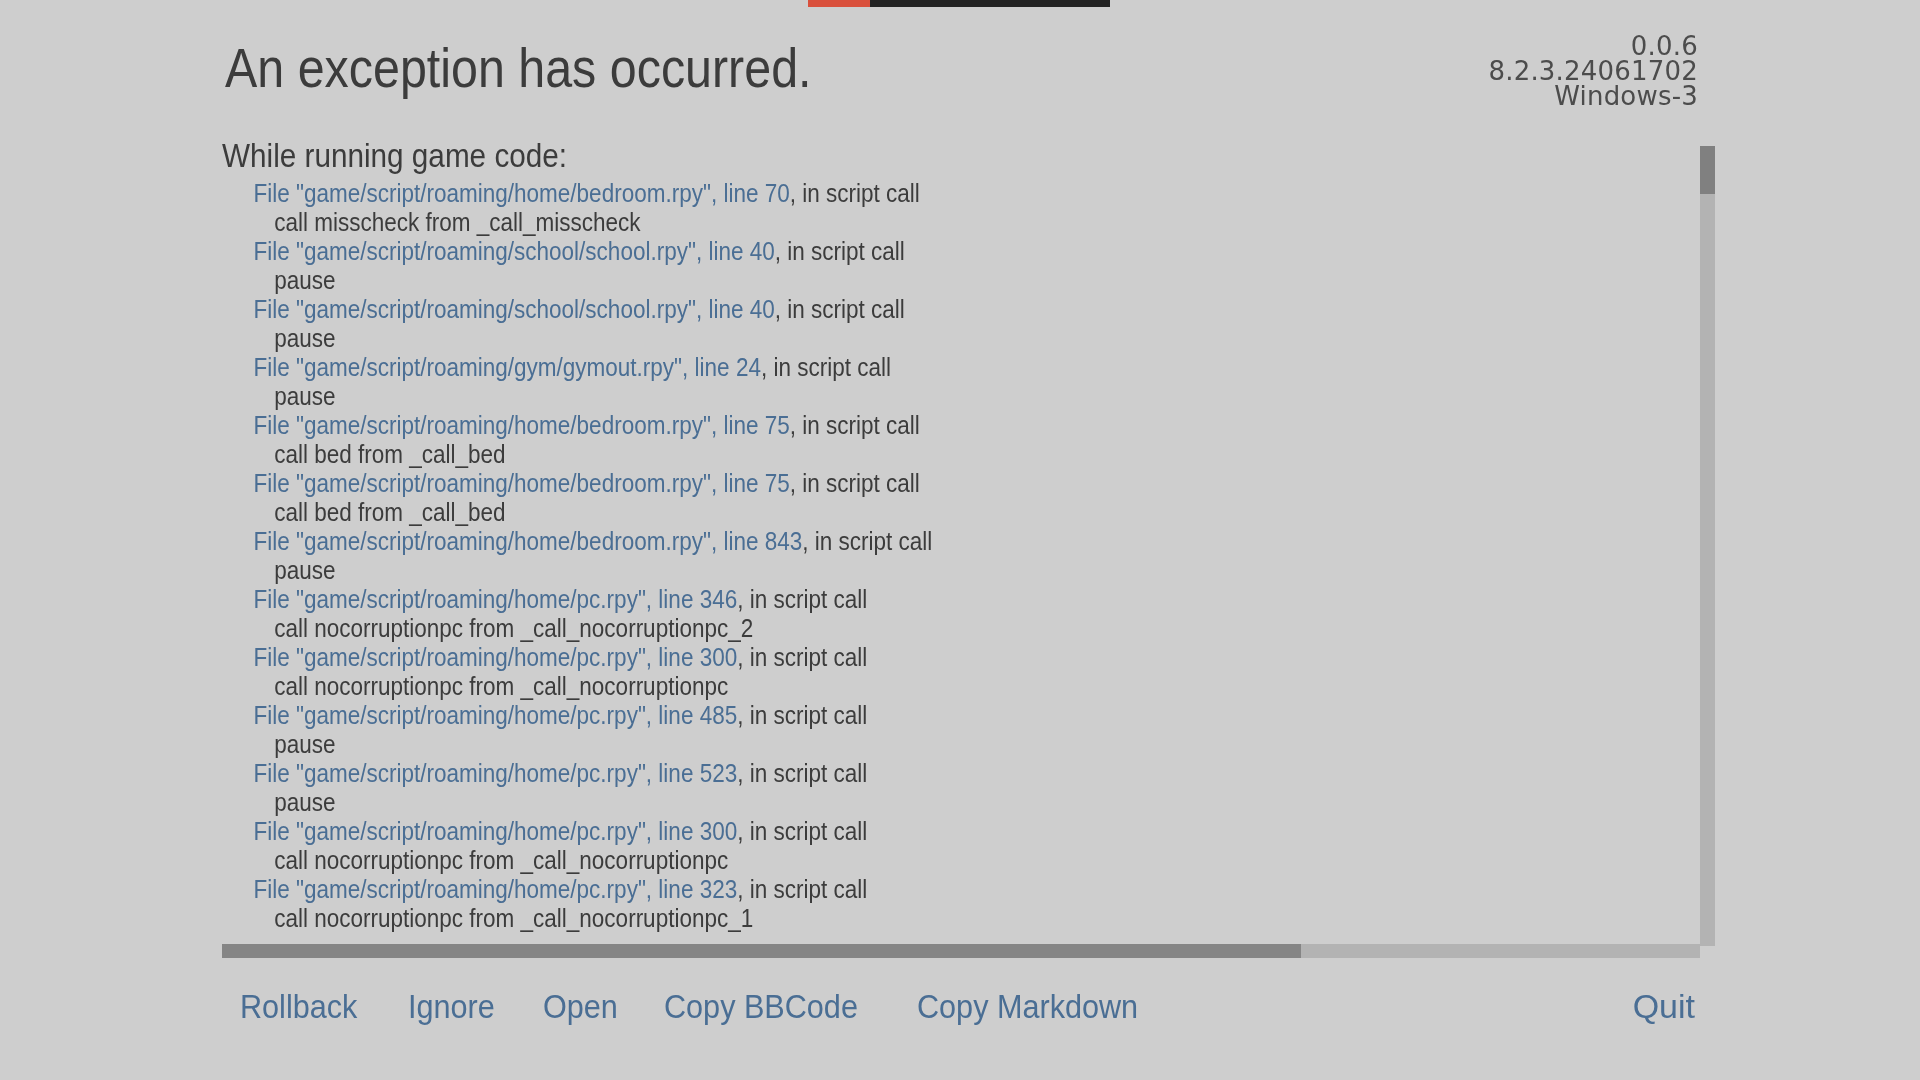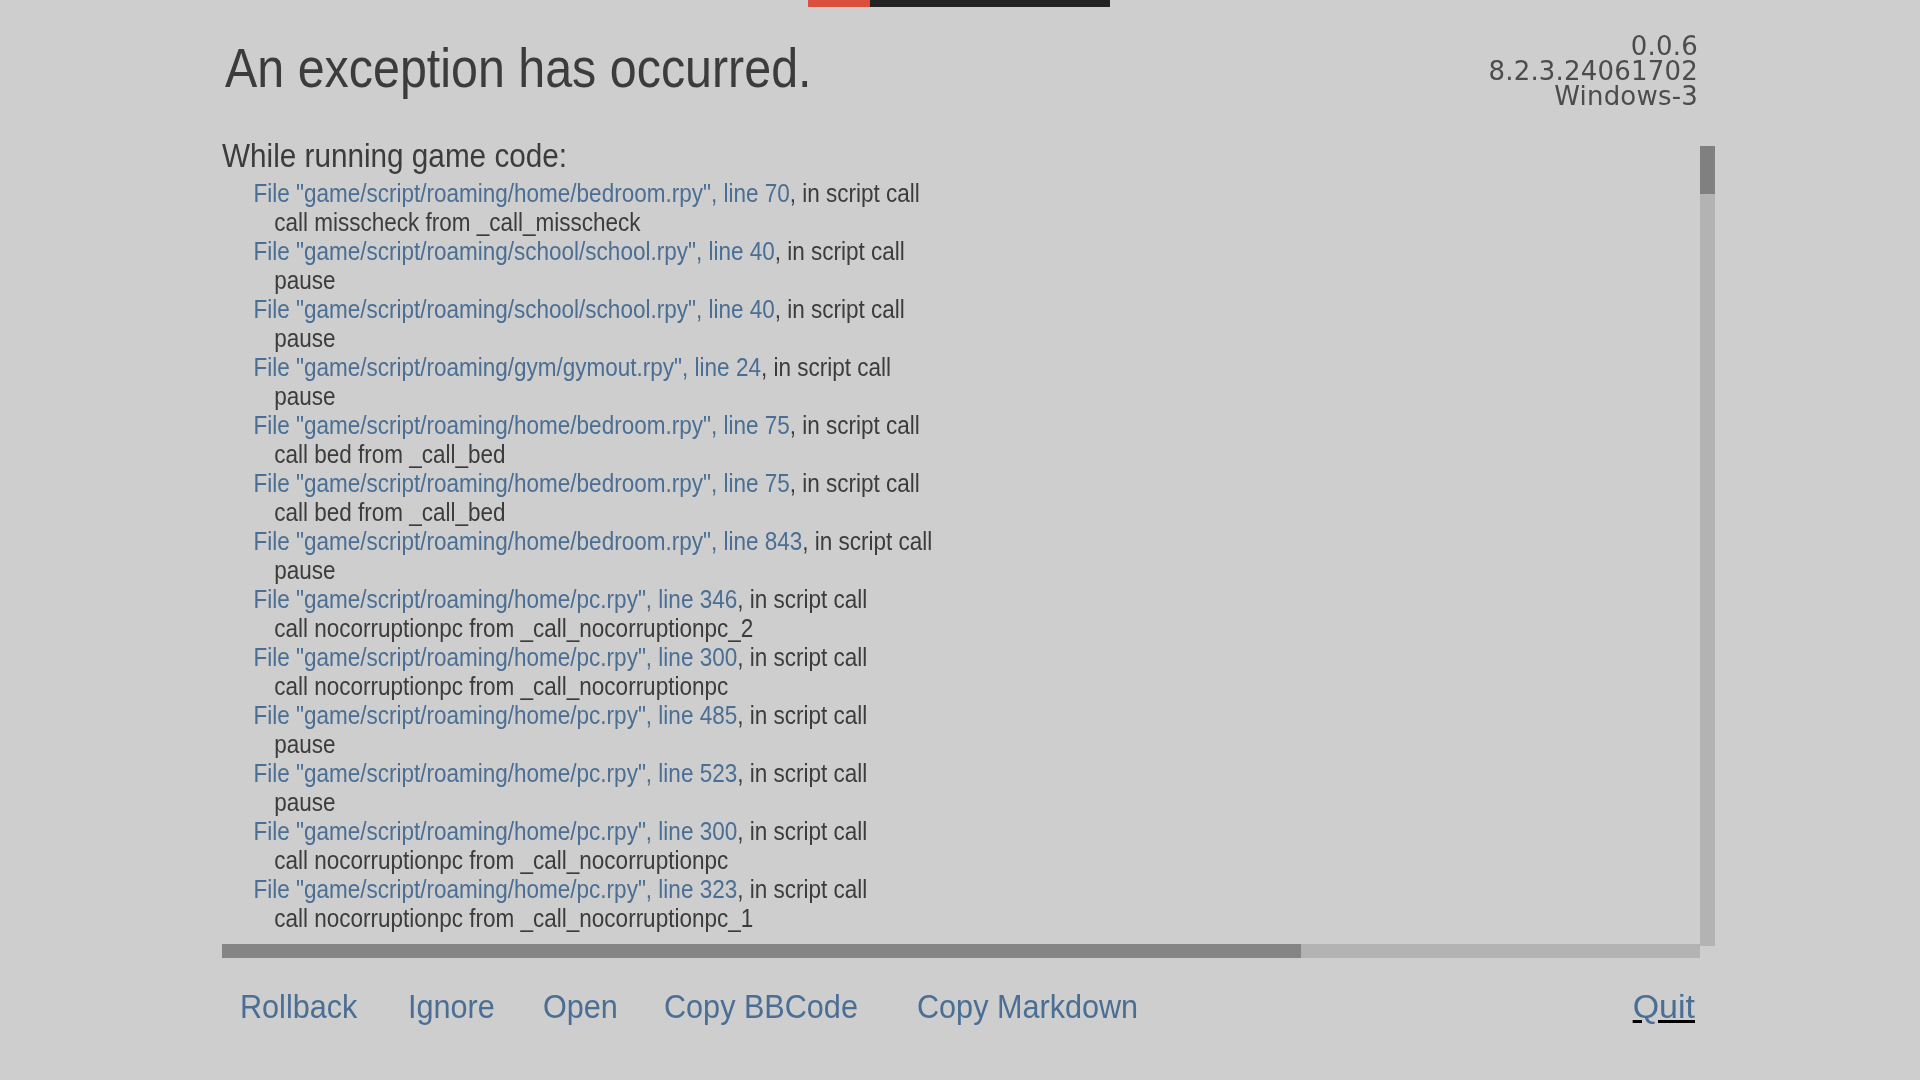--- a/index.html
+++ b/index.html
@@ -119,21 +119,20 @@
   }
   #button-bar-left {
     position:absolute; left:0; top:0;
     display:flex; 
     gap:38px; height:56px;margin-left:15px;
   }
   #button-bar-right {
     position:absolute; right:0; top:0;
     display:flex; align-items:center;
     height:56px;
-    text-decoration:underline;
   }
   .bar-btn {
     font-size:34px; line-height:40px;
     color:#4a6e94;
     font-family:"Liberation Sans Narrow","Liberation Sans", sans-serif;
     transform:scaleX(0.9);
     transform-origin:left center;
     white-space:nowrap;
     cursor:pointer;
     background:none; border:none;

